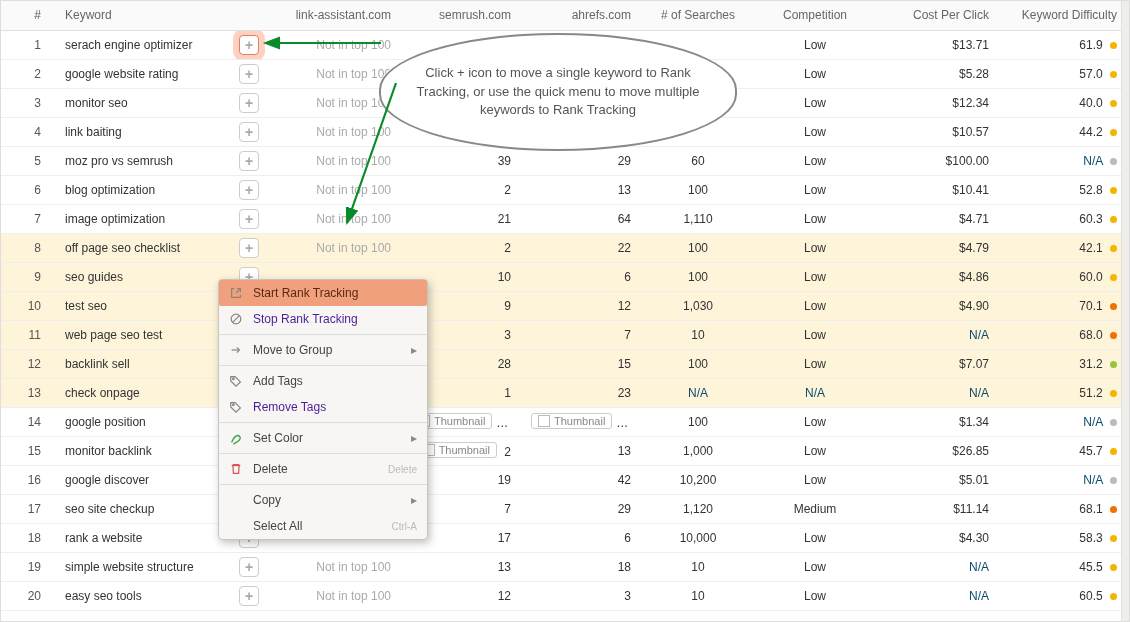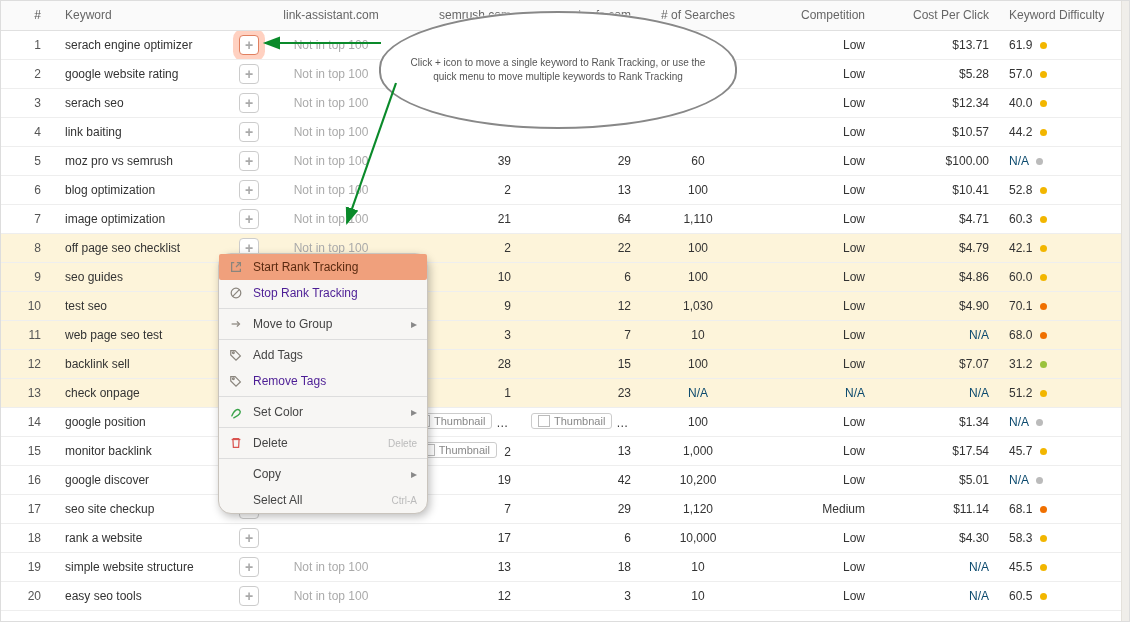--- a/index.html
+++ b/index.html
@@ -2,53 +2,53 @@
 <html><head>
 <meta charset="utf-8">
 <style>
   html,body{margin:0;padding:0;font-family:Arial,Helvetica,sans-serif;font-size:12px;color:#333;background:#eee;}
   .frame{width:1130px;height:622px;background:#fff;position:relative;overflow:hidden;border:1px solid #ddd;box-sizing:border-box;}
   table{border-collapse:collapse;width:100%;table-layout:fixed;}
   th,td{height:29px;border-bottom:1px solid #eee;padding:0 6px;box-sizing:border-box;white-space:nowrap;overflow:hidden;text-overflow:ellipsis;}
   thead th{background:#fafafa;color:#666;font-weight:normal;text-align:left;border-bottom:1px solid #e0e0e0;}
   .c-num{width:58px;text-align:right;padding-right:18px;color:#555;}
   .c-kw{width:206px;}
-  .c-link{width:140px;text-align:center;padding-right:14px;margin-top:23px;}
+  .c-link{width:140px;text-align:right;padding-right:14px;margin-top:23px;}
   .c-sem{width:120px;text-align:right;padding-right:14px;}
   .c-ahr{width:120px;text-align:right;padding-right:14px;}
   .c-srch{width:114px;text-align:center;padding-right:14px;}
-  .c-comp{width:120px;text-align:right;padding-right:14px;}
+  .c-comp{width:120px;text-align:center;padding-right:14px;}
   .c-cpc{width:124px;text-align:right;padding-right:14px;}
-  .c-diff{width:128px;padding-right:14px;}
+  .c-diff{width:128px;text-align:right;padding-right:14px;}
   tbody tr.sel{background:#fdf4da;}
   .kw-cell{display:flex;align-items:center;gap:10px;}
   .kw-text{flex:1;overflow:hidden;text-overflow:ellipsis;}
   .plus{width:18px;height:18px;border:1px solid #ccc;border-radius:4px;display:flex;align-items:center;justify-content:center;color:#aaa;font-weight:bold;font-size:14px;line-height:1;background:#fff;flex:0 0 18px;}
   .plus.hl{box-shadow:0 0 0 6px rgba(255,140,100,.4);border-color:#e08060;}
   .na{color:#0c4a6e;}
   .notop{color:#aaa;}
   .dot{display:inline-block;width:7px;height:7px;border-radius:50%;vertical-align:middle;margin-left:4px;}
   .d-y{background:#f2b600;}
   .d-o{background:#f07000;}
   .d-g{background:#9ac23c;}
   .d-gr{background:#bbb;}
   .thumb{display:inline-flex;align-items:flex-end;gap:4px;border:1px solid #ccc;border-radius:3px;padding:1px 6px;color:#888;font-size:11px;margin-right:4px;}
   .thumb .ico{width:10px;height:10px;border:1px solid #bbb;display:inline-block;}
   
-  .menu{position:absolute;left:217px;top:252px;width:208px;background:#f7f6f4;border:1px solid #c9c4bd;border-radius:13px;box-shadow:2px 3px 8px rgba(0,0,0,.25);font-size:12px;}
+  .menu{position:absolute;left:217px;top:278px;width:208px;background:#f7f6f4;border:1px solid #c9c4bd;border-radius:4px;box-shadow:2px 3px 8px rgba(0,0,0,.25);font-size:12px;}
   .mi{display:flex;align-items:center;gap:10px;padding:6px 10px;color:#444;}
   .mi.dis{color:#4c1d95;}
   .mi.hl{background:#f0a07c;color:#5a2a10;border-radius:2px;}
   .mi .sub{margin-left:auto;color:#bbb;font-size:10px;}
   .mi .ar{margin-left:auto;color:#888;}
   .sep{height:1px;background:#ddd;margin:2px 0;}
   .mi .ic{width:14px;height:14px;display:flex;align-items:center;justify-content:center;color:#8a857d;}
   .mi .ic svg{width:14px;height:14px;}
   
-  .callout{position:absolute;left:378px;top:10px;width:358px;height:118px;border:2px solid #888;border-radius:50%/48%;background:#fff;display:flex;align-items:center;justify-content:center;text-align:center;padding:14px 28px;box-sizing:border-box;color:#555;line-height:1.45;font-size:10px;box-shadow:0 0 0 1px rgba(255,255,255,.6);}
+  .callout{position:absolute;left:378px;top:32px;width:358px;height:118px;border:2px solid #888;border-radius:50%/48%;background:#fff;display:flex;align-items:center;justify-content:center;text-align:center;padding:14px 28px;box-sizing:border-box;color:#555;line-height:1.45;font-size:13px;box-shadow:0 0 0 1px rgba(255,255,255,.6);}
   svg.arrows{position:absolute;left:0;top:0;pointer-events:none;}
   .rightbar{position:absolute;right:0;top:0;width:7px;height:100%;background:#f0eeea;border-left:1px solid #e4e1db;}
 </style>
 </head>
 <body>
 <div class="frame">
 
 <table>
   <colgroup>
     <col class="c-num">
@@ -104,21 +104,21 @@
           <td class="c-ahr"><span></span></td>
           <td class="c-srch"></td>
           <td class="c-comp">Low</td>
           <td class="c-cpc">$5.28</td>
           <td class="c-diff">57.0 <span class="dot d-y"></span></td>
         </tr>
         <tr>
           <td class="c-num">3</td>
           <td class="c-kw">
             <div class="kw-cell">
-              <span class="kw-text">serach seo</span>
+              <span class="kw-text">monitor seo</span>
               <span class="plus">+</span>
             </div>
           </td>
           <td class="c-link"><span class="notop">Not in top 100</span></td>
           <td class="c-sem"><span></span></td>
           <td class="c-ahr"><span></span></td>
           <td class="c-srch"></td>
           <td class="c-comp">Low</td>
           <td class="c-cpc">$12.34</td>
           <td class="c-diff">40.0 <span class="dot d-y"></span></td>
@@ -305,21 +305,21 @@
             <div class="kw-cell">
               <span class="kw-text">monitor backlink</span>
               <span class="plus">+</span>
             </div>
           </td>
           <td class="c-link"></td>
           <td class="c-sem"><span><span class="thumb"><span class="ico"></span>Thumbnail</span> 2</span></td>
           <td class="c-ahr"><span>13</span></td>
           <td class="c-srch">1,000</td>
           <td class="c-comp">Low</td>
-          <td class="c-cpc">$17.54</td>
+          <td class="c-cpc">$26.85</td>
           <td class="c-diff">45.7 <span class="dot d-y"></span></td>
         </tr>
         <tr>
           <td class="c-num">16</td>
           <td class="c-kw">
             <div class="kw-cell">
               <span class="kw-text">google discover</span>
               <span class="plus">+</span>
             </div>
           </td>

